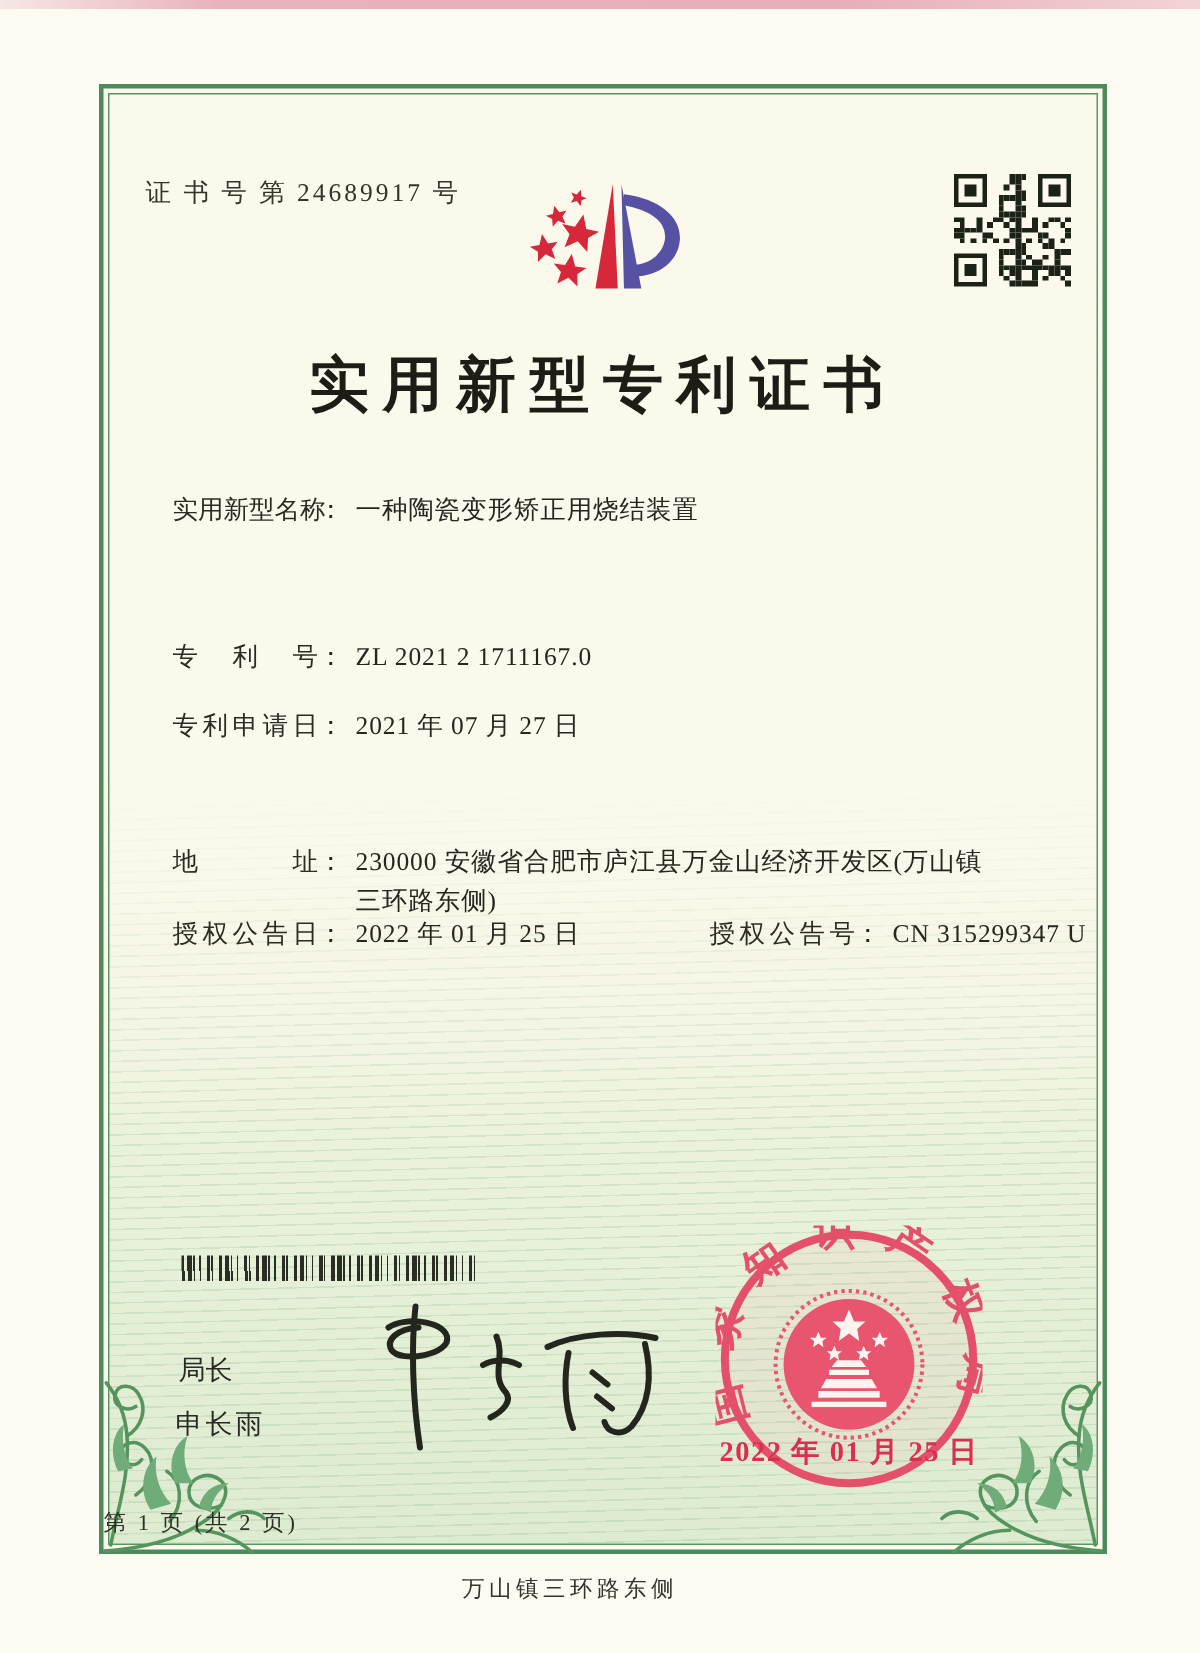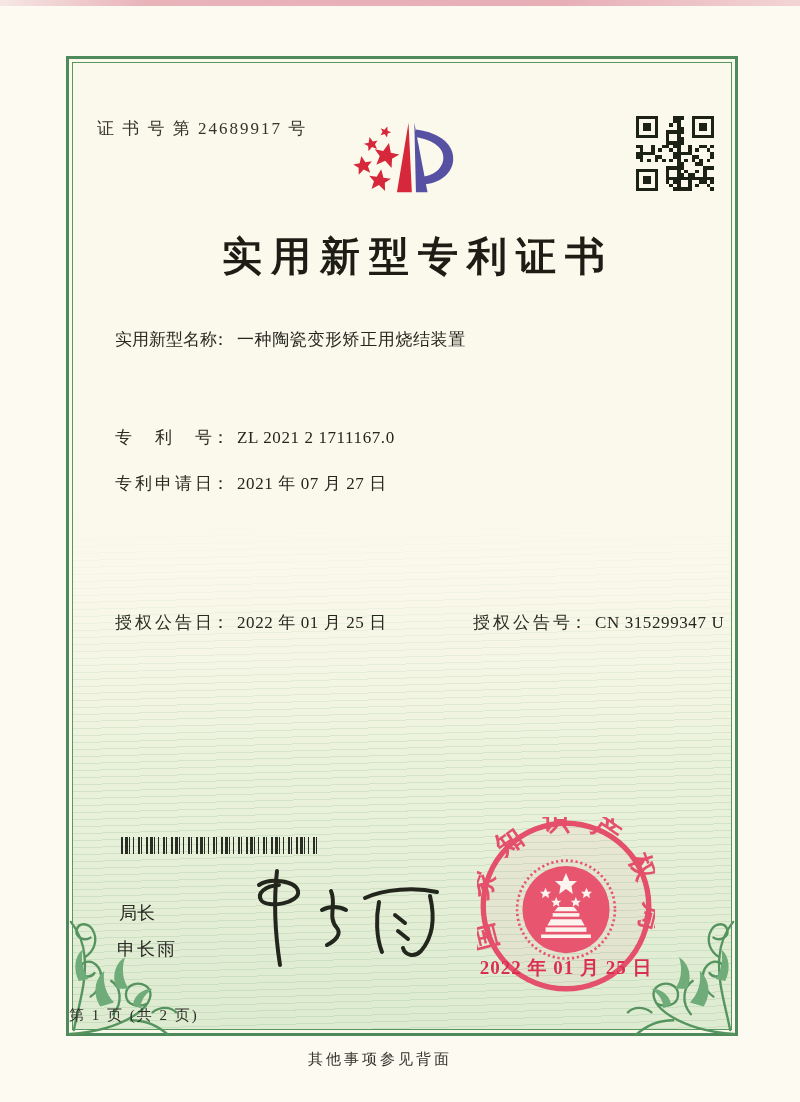--- a/index.html
+++ b/index.html
@@ -28,21 +28,21 @@
   
   .cert-no{position:absolute;left:28px;top:58px;font-size:17px;letter-spacing:2px;color:#33332a;}
   .logo{position:absolute;left:280px;top:57px;width:124px;height:98px;}
   .qr{position:absolute;left:567px;top:57px;width:78px;height:75px;}
   .qmods{position:absolute;inset:0;display:grid;grid-template-rows:repeat(21,1fr);grid-template-columns:repeat(21,1fr);}
   .qmods i{background:#1d2217;display:block;}
   .qf{position:absolute;width:22px;height:22px;border:3px solid #1d2217;box-sizing:border-box;background:#fbf9ec;}
   .qf::after{content:'';position:absolute;left:4px;top:4px;width:8px;height:8px;background:#1d2217;}
   .qf.tl{left:0;top:0}.qf.tr{right:0;top:0}.qf.bl{left:0;bottom:0}
   .title{position:absolute;left:0;top:170px;width:100%;text-align:center;
-    font-size:40px;font-weight:600;letter-spacing:9px;color:#1d1d16;margin-left:16px;}
+    font-size:40px;font-weight:600;letter-spacing:9px;color:#1d1d16;}
   
   .row{position:absolute;left:46px;font-size:17px;line-height:26px;white-space:nowrap;}
   .flabel{display:inline-block;width:97px;text-align:justify;text-align-last:justify;vertical-align:top;color:#2b2b22;}
   .colon{display:inline-block;vertical-align:top;margin-right:8px;}
   .fvalue{display:inline-block;vertical-align:top;letter-spacing:0.6px;color:#26261f;}
   .fvalue.wrap{white-space:normal;width:418px;}
   .r0{top:268px}.r1{top:320px}.r2{top:366px}.r3{top:412px}.r4{top:457px}.r5{top:503px}
   .rgrant{top:551px}
   .grant2{position:absolute;left:358px;top:0;white-space:nowrap;}
   
@@ -266,20 +266,23 @@
 
       <div class="row r0">
         <span class="flabel">实用新型名称</span><span class="colon">：</span><span class="fvalue">一种陶瓷变形矫正用烧结装置</span>
       </div>
       <div class="row r2">
         <span class="flabel">专利号</span><span class="colon">：</span><span class="fvalue">ZL 2021 2 1711167.0</span>
       </div>
       <div class="row r3">
         <span class="flabel">专利申请日</span><span class="colon">：</span><span class="fvalue">2021 年 07 月 27 日</span>
       </div>
+      <div class="row r5">
+        <span class="flabel">地址</span><span class="colon">：</span><span class="fvalue wrap">230000 安徽省合肥市庐江县万金山经济开发区(万山镇三环路东侧)</span>
+      </div>
       <div class="row rgrant">
         <span class="flabel">授权公告日</span><span class="colon">：</span><span class="fvalue">2022 年 01 月 25 日</span>
         <span class="grant2">
           <span class="flabel">授权公告号</span><span class="colon">：</span><span class="fvalue">CN 315299347 U</span>
         </span>
       </div>
 
 
       <div class="barcode"></div>
       <div class="signer-title">局长</div>
@@ -323,14 +326,14 @@
             <path d="M87,106 L113,106 L109,101 L91,101 Z"></path>
           </g>
         </svg>
         <div class="seal-date">2022 年 01 月 25 日</div>
       </div>
 
       <div class="pagination">第 1 页 (共 2 页)</div>
     </div>
   </div>
 
-  <div class="back-note">其他事项参见背面</div>
+  <div class="back-note">万山镇三环路东侧</div>
 </div>
 
 </body></html>

